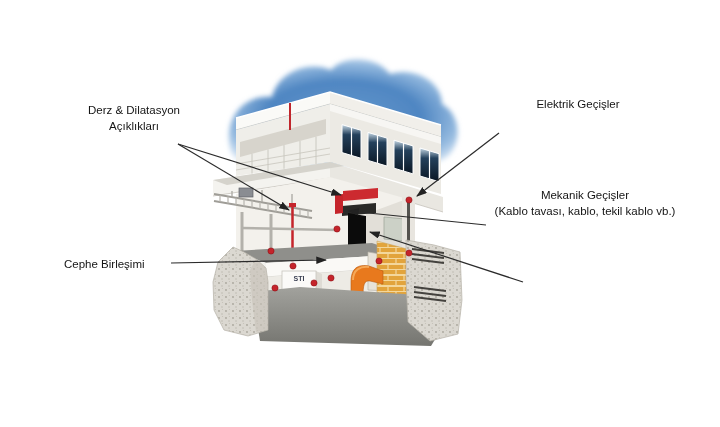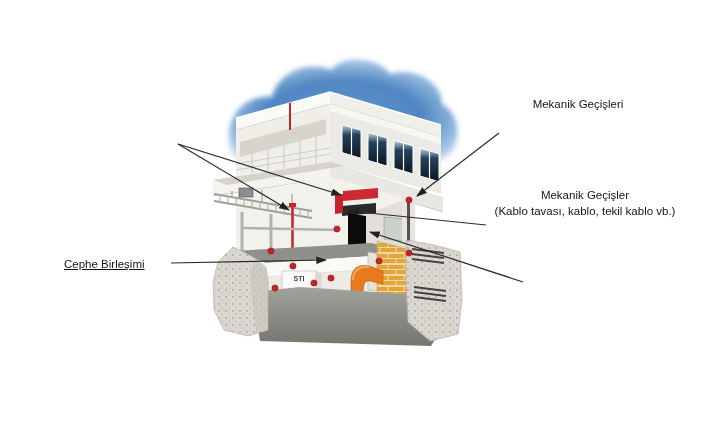--- a/index.html
+++ b/index.html
@@ -179,28 +179,32 @@
   <g stroke="#2b2b2b" stroke-width="1.2" fill="none">
     <line x1="178" y1="144" x2="289" y2="210" marker-end="url(#ah)"></line>
     <line x1="178" y1="144" x2="341" y2="195" marker-end="url(#ah)"></line>
     <line x1="499" y1="133" x2="417" y2="196" marker-end="url(#ah)"></line>
     <line x1="486" y1="225" x2="349" y2="211" marker-end="url(#ah)"></line>
     <line x1="171" y1="263" x2="326" y2="260" marker-end="url(#ah)"></line>
     <line x1="523" y1="282" x2="370" y2="232" marker-end="url(#ah)"></line>
   </g>
 </svg>
 
+  <div class="callout center" style="left:44px;top:102px;width:180px;">
+    <span>Derz &amp; Dilatasyon</span><br>
+    <span>Açıklıkları</span>
+  </div>
 
   <div class="callout center" style="left:458px;top:96px;width:240px;">
-    <span>Mekanik Geçişleri</span><br>
+    <span>Elektrik Geçişler</span><br>
   </div>
 
   <div class="callout center" style="left:485px;top:187px;width:200px;">
     <span>Mekanik Geçişler</span><br>
     <span>(Kablo tavası, kablo, tekil kablo vb.)</span>
   </div>
 
-  <div class="callout" style="left:64px;top:256px;width:120px;text-decoration:underline;">
+  <div class="callout" style="left:64px;top:256px;width:120px;">
     <span>Cephe Birleşimi</span>
   </div>
 
 
 </div>
 
 </body></html>

